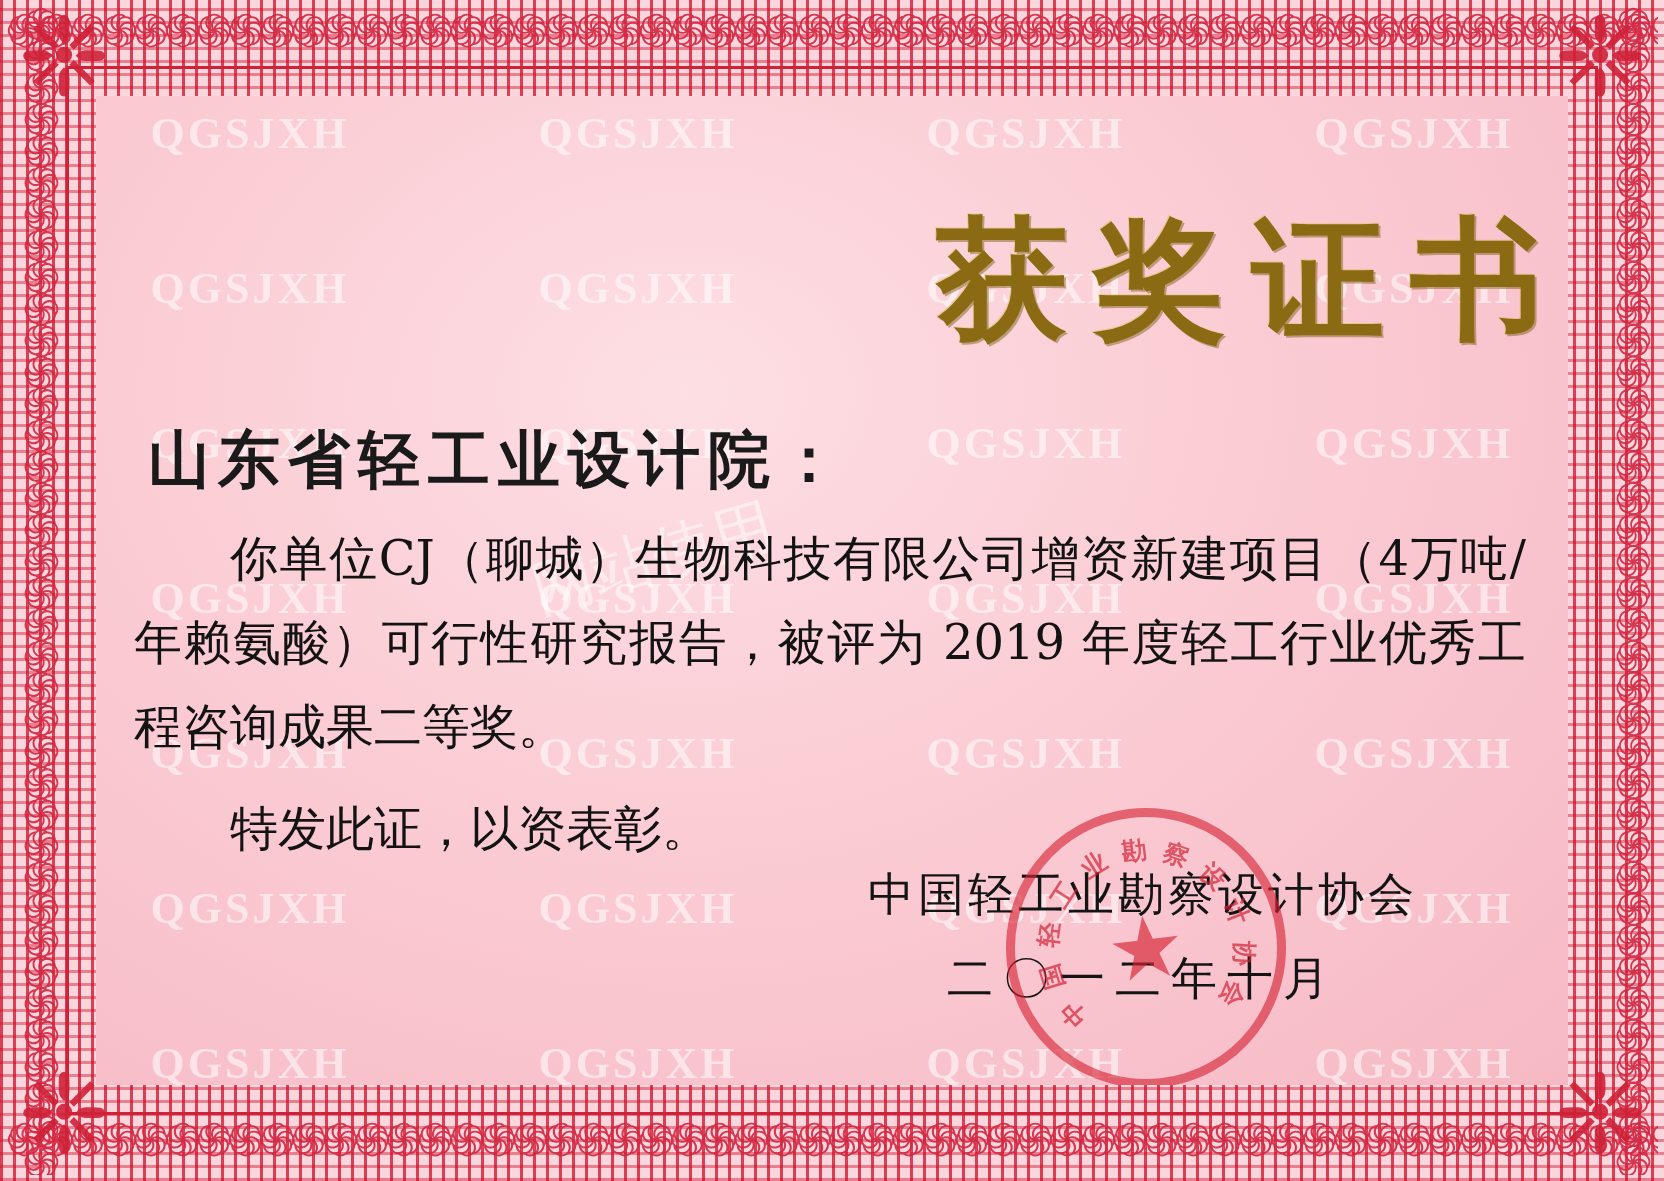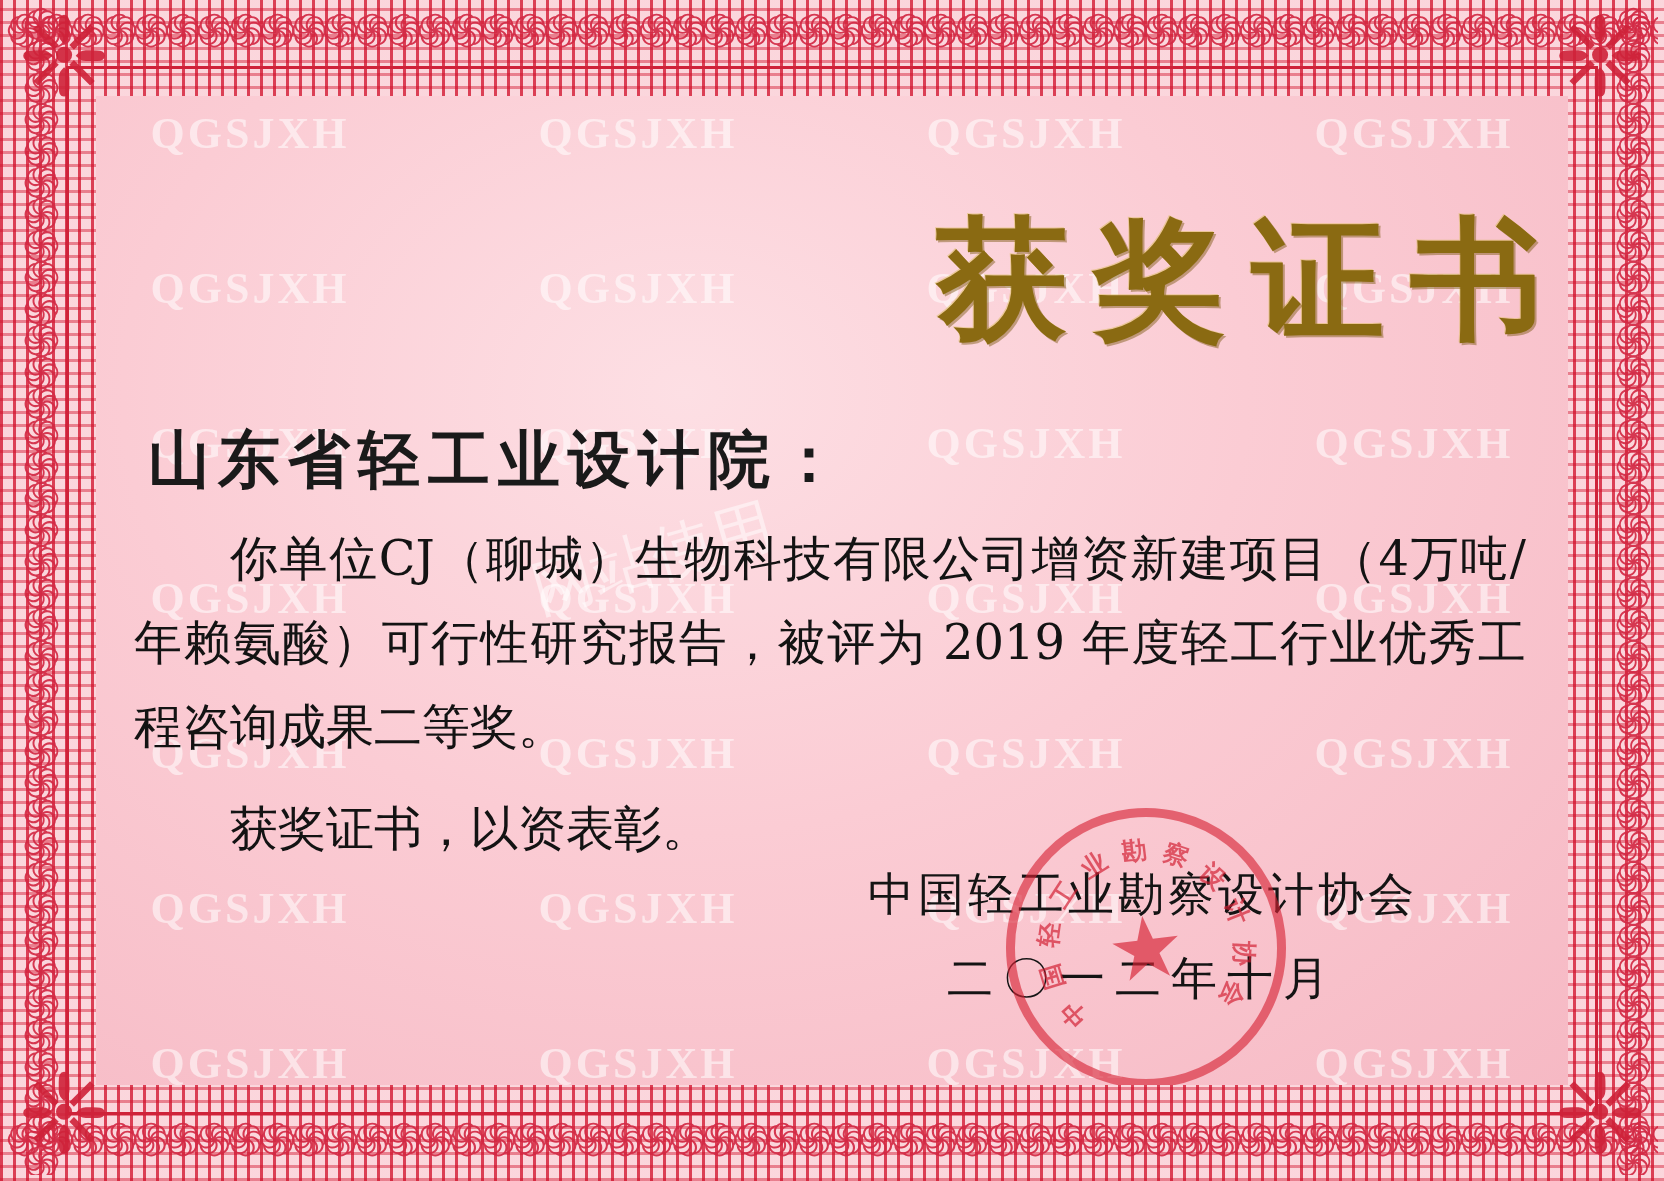--- a/index.html
+++ b/index.html
@@ -264,21 +264,21 @@
 
     <div class="content">
 
       <div class="cert-title">获奖证书</div>
 
       <div class="recipient">山东省轻工业设计院：</div>
 
       <div class="body-text">
         <p class="indent">你单位CJ（聊城）生物科技有限公司增资新建项目（4万吨/年赖氨酸）可行性研究报告，被评为 2019 年度轻工行业优秀工程咨询成果二等奖。</p>
         <div class="para-gap"></div>
-        <p class="indent">获奖证书，以资表彰。</p>
+        <p class="indent">特发此证，以资表彰。</p>
       </div>
 
       <div class="signature">
         <div>中国轻工业勘察设计协会</div>
         <div class="sig-date">二〇一二年十月</div>
       </div>
 
       <div class="seal">
         <div class="seal-text" id="seal-ring">
             <span style="transform: translate(-80.2769px, 56.2105px) rotate(-125deg) translate(-50%, -50%);">中</span>

